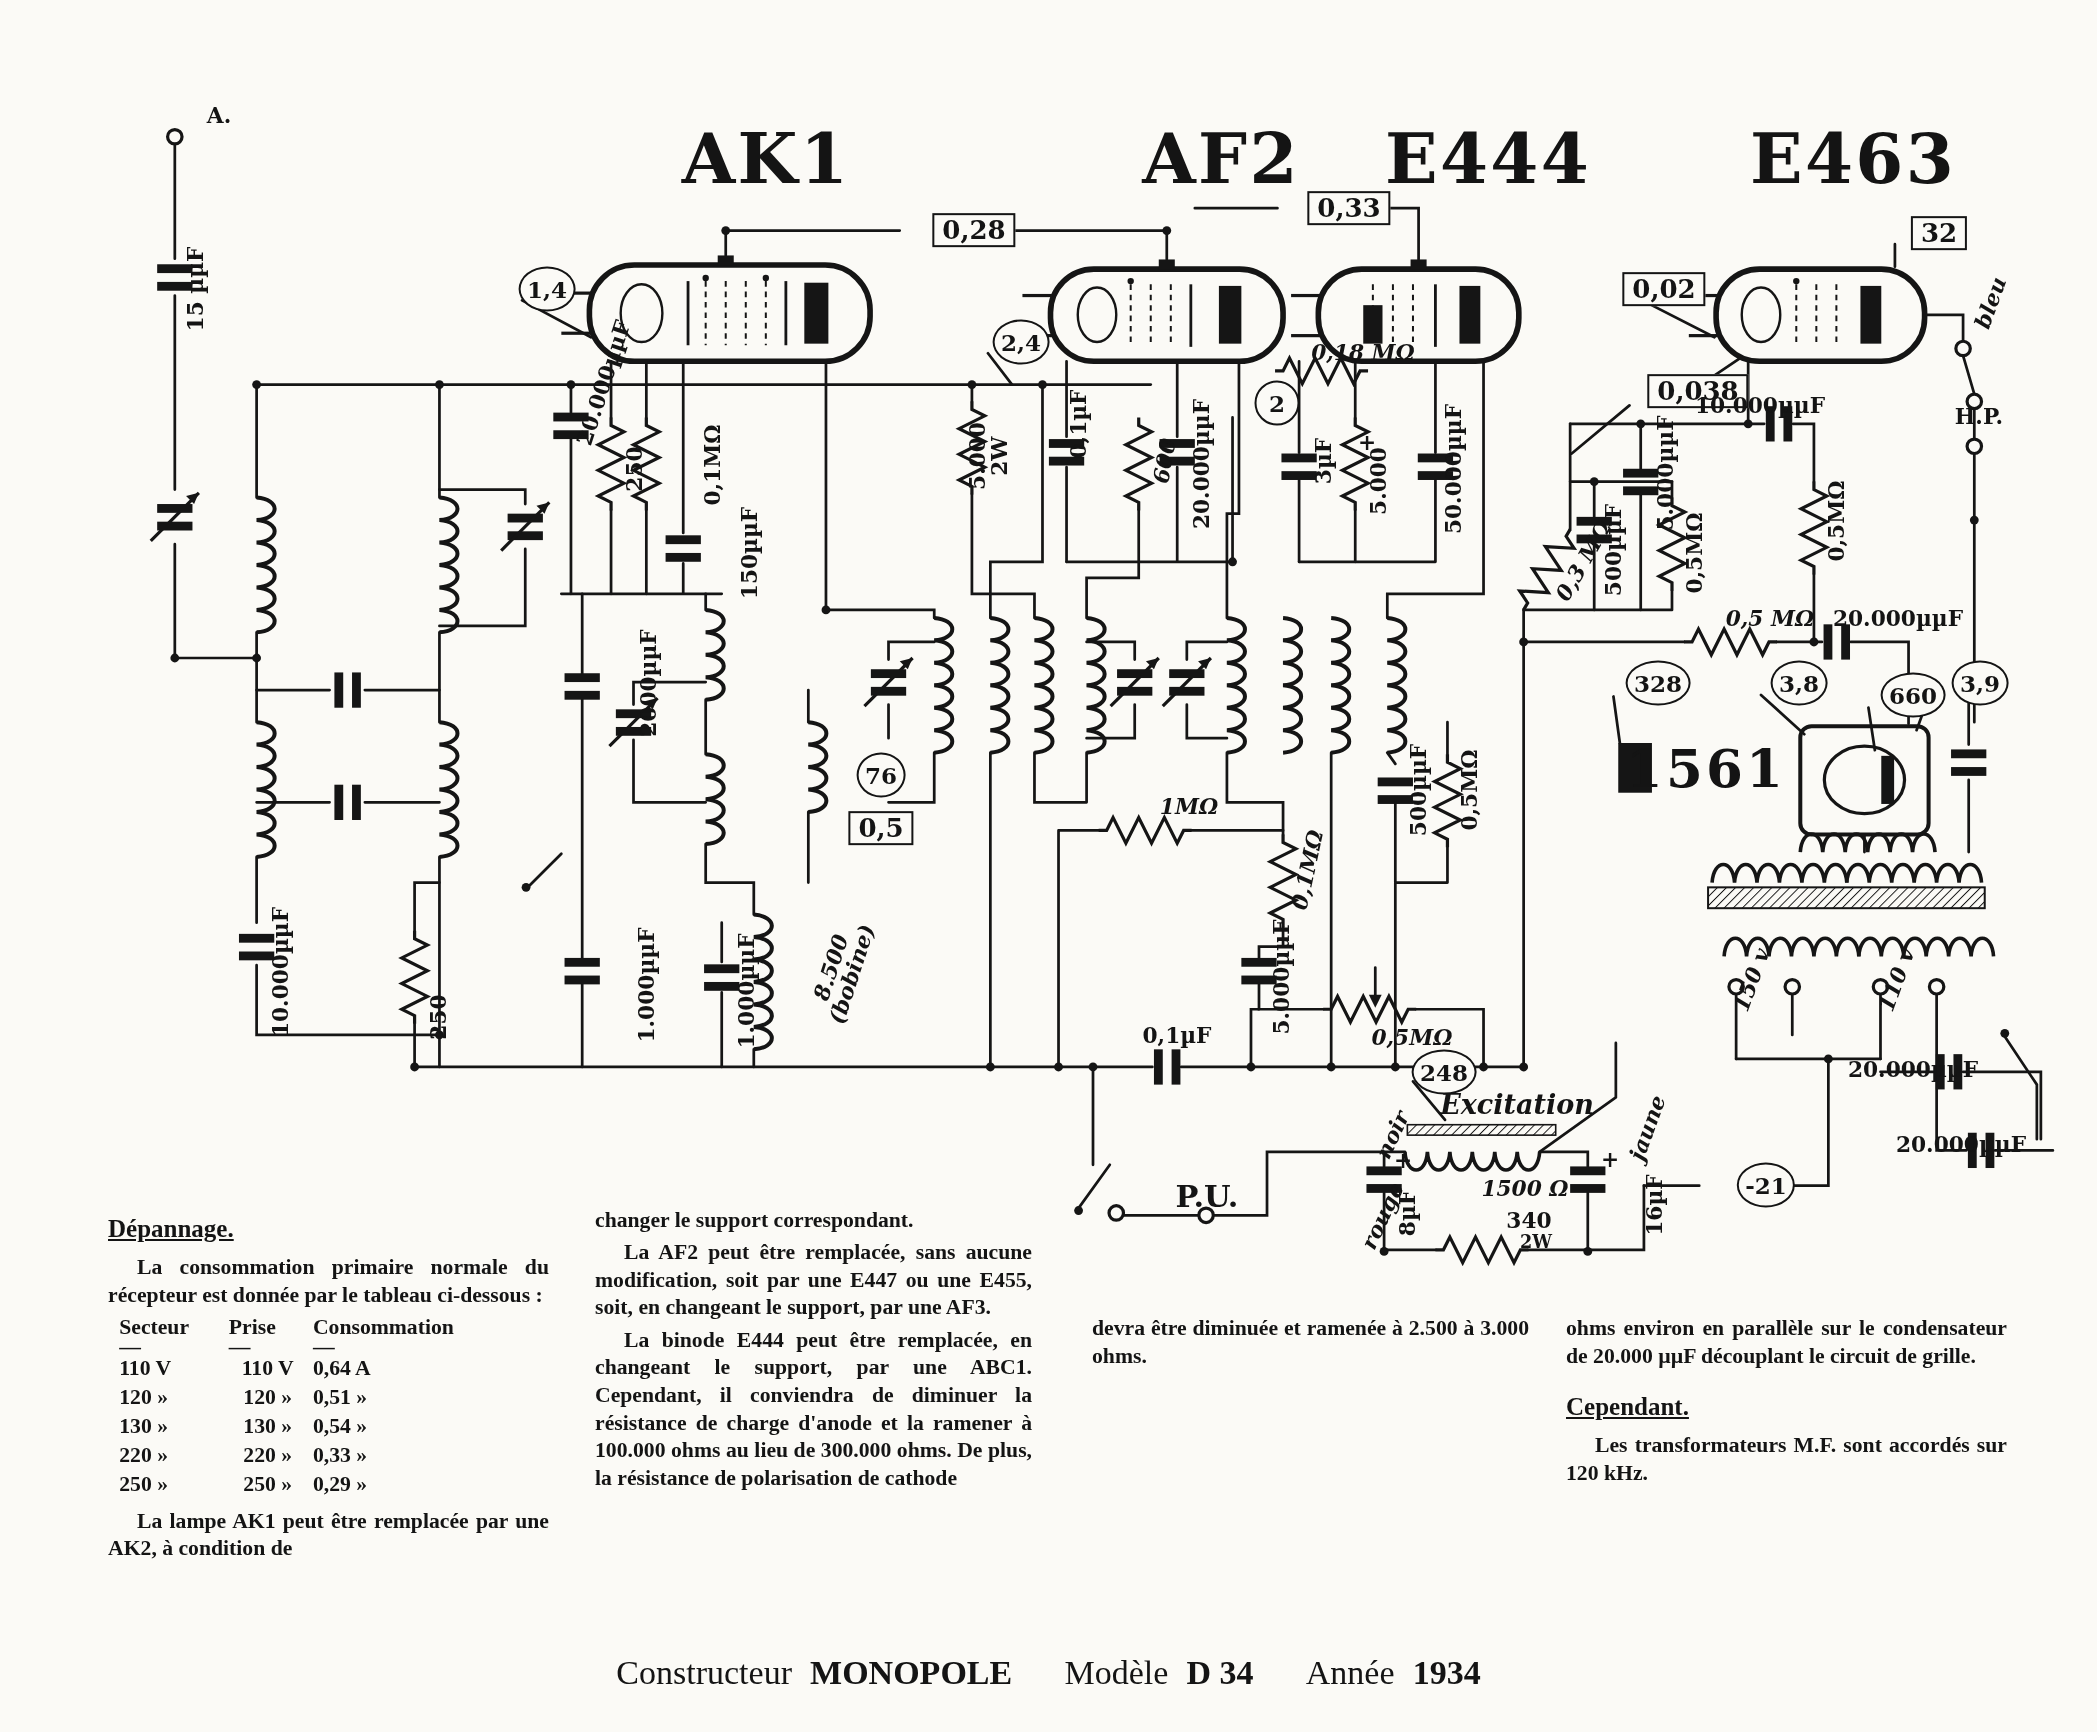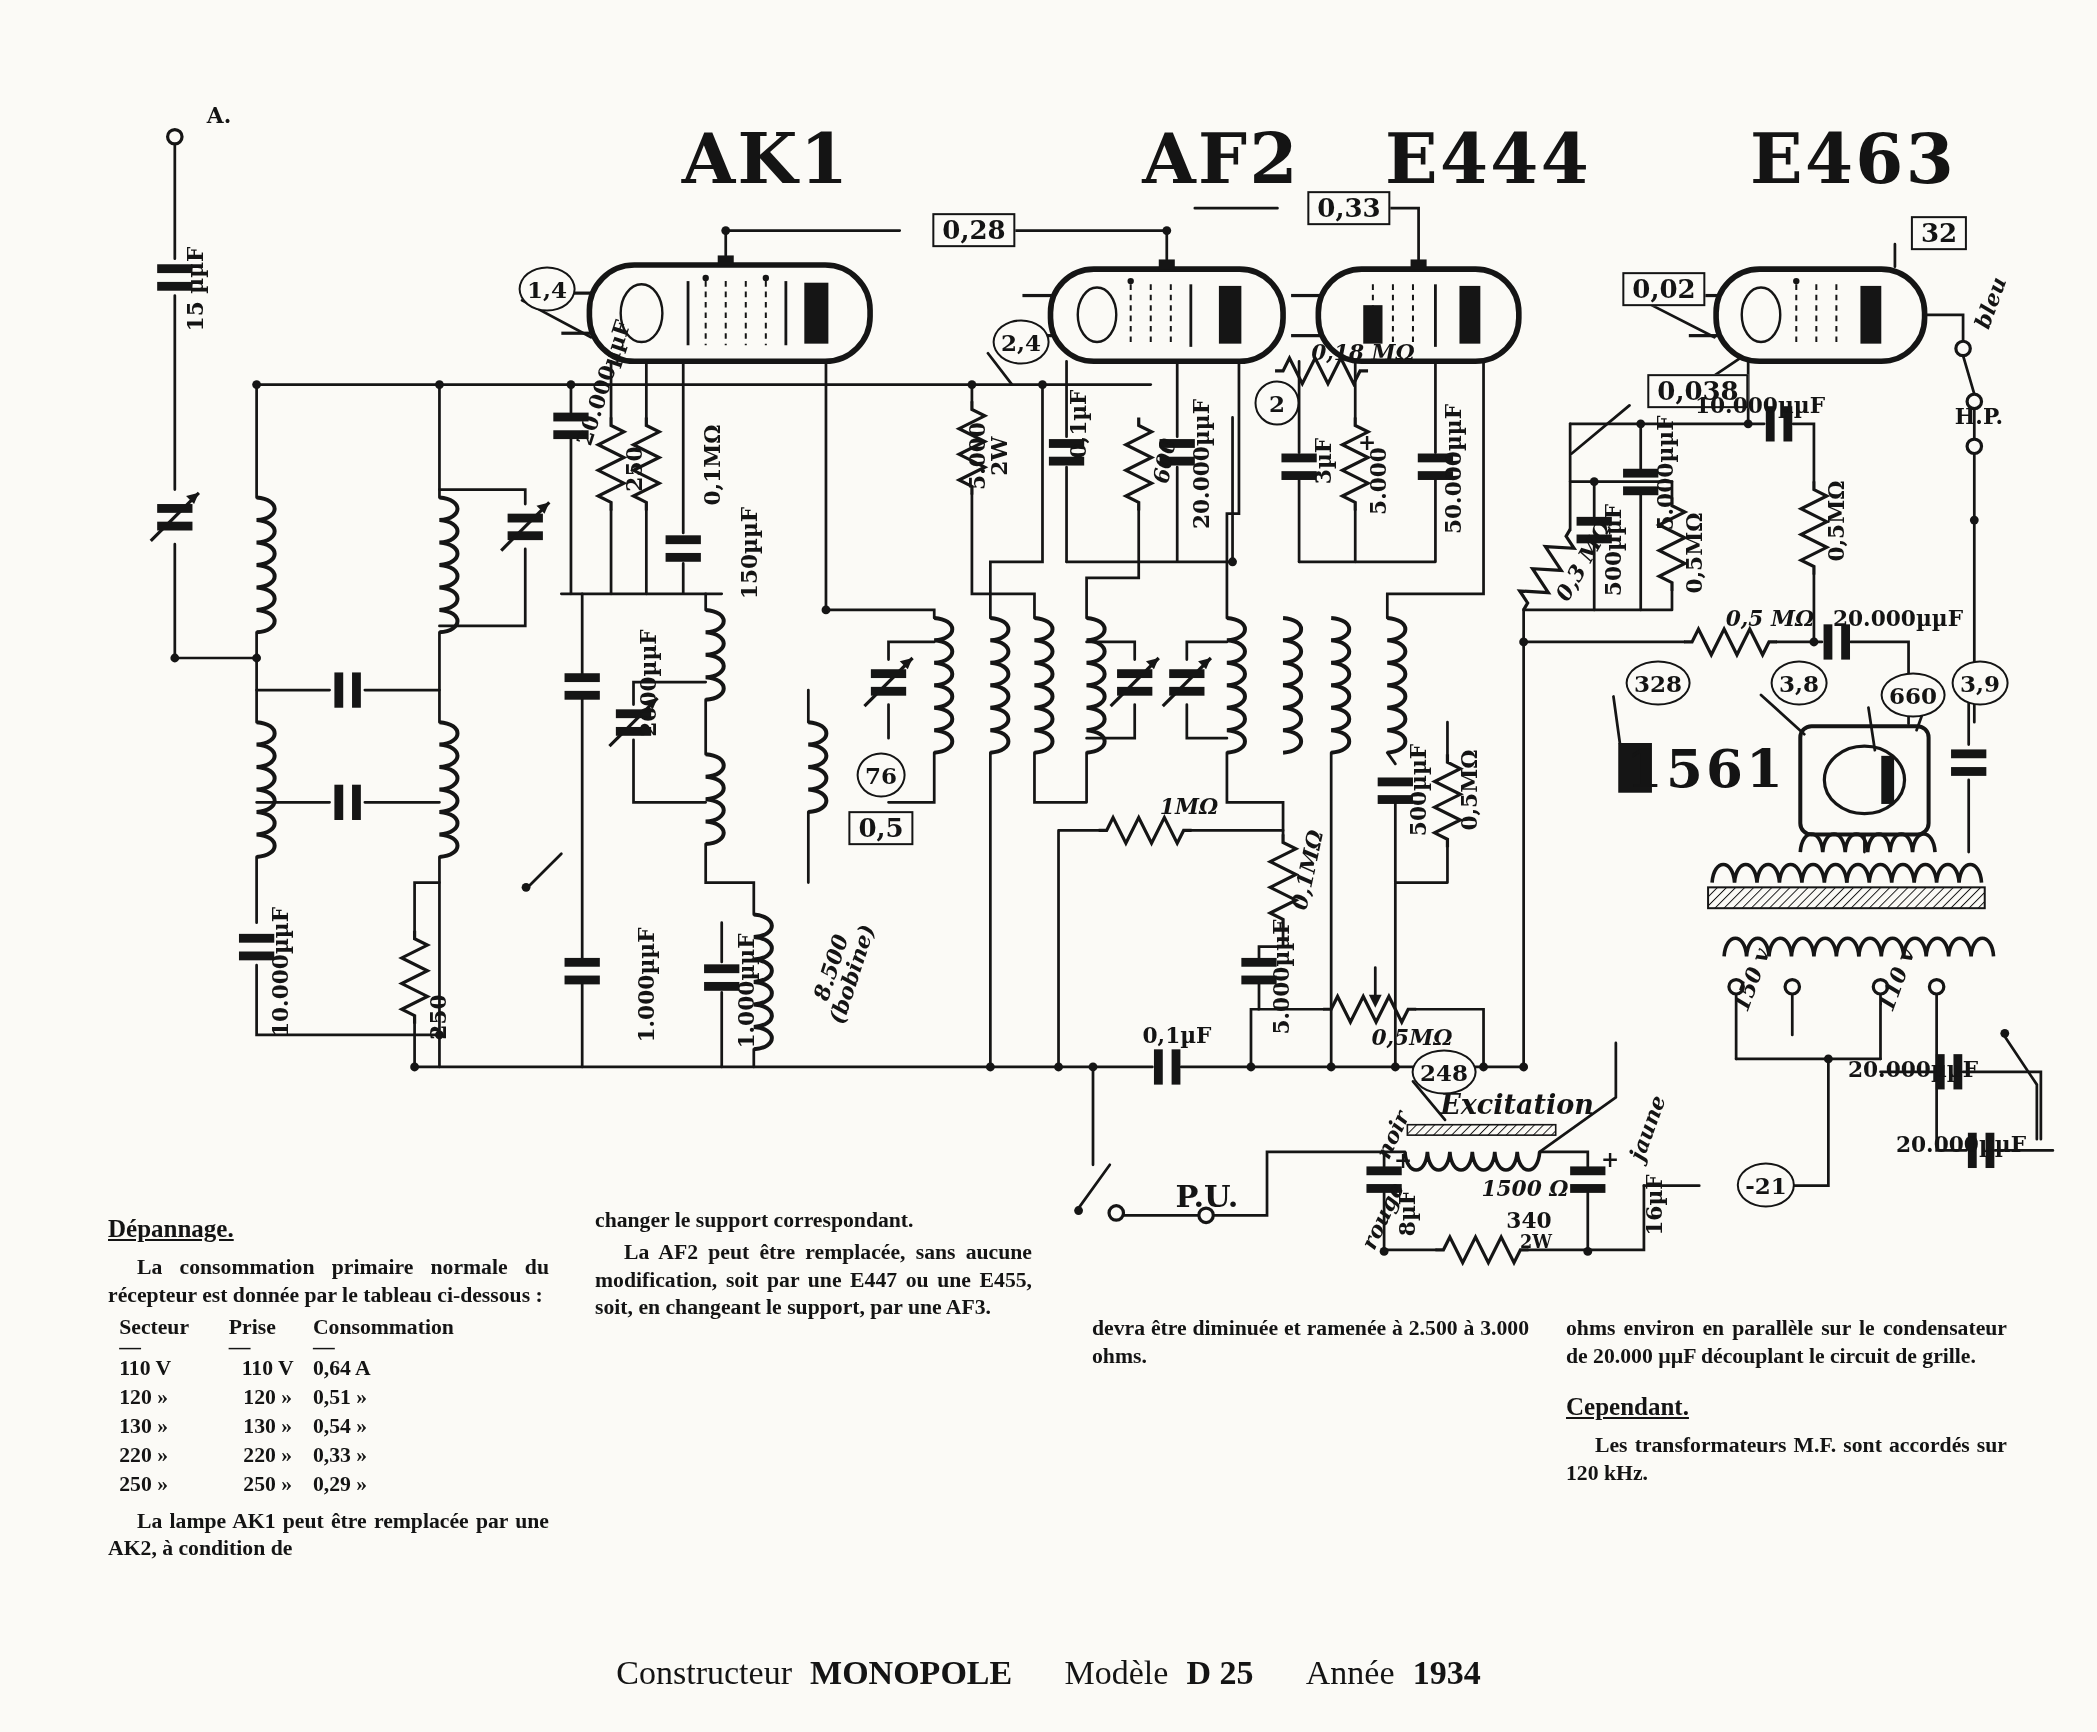--- a/index.html
+++ b/index.html
@@ -467,35 +467,36 @@
             <td>0,29 »</td>
           </tr>
         </tbody>
   </table>
   <p>La lampe AK1 peut être remplacée par une AK2, à condition de</p>
 </div>
 
 <div class="text-col" style="left:595px;top:1207px;width:437px;">
   <p class="noindent">changer le support correspondant.</p>
   <p>La AF2 peut être remplacée, sans aucune modification, soit par une E447 ou une E455, soit, en changeant le support, par une AF3.</p>
+  <p>La binode E444 peut être remplacée, en changeant le support, par une ABC1. Cependant, il conviendra de diminuer la résistance de charge d'anode et la ramener à 100.000 ohms au lieu de 300.000 ohms. De plus, la résistance de polarisation de cathode</p>
 </div>
 
 <div class="text-col" style="left:1092px;top:1315px;width:437px;">
   <p class="noindent">devra être diminuée et ramenée à 2.500 à 3.000 ohms.</p>
 </div>
 
 <div class="text-col" style="left:1566px;top:1315px;width:441px;">
   <p class="noindent">ohms environ en parallèle sur le condensateur de 20.000 µµF découplant le circuit de grille.</p>
   <div class="col-heading" style="margin-top:21px;">Cependant.</div>
   <p>Les transformateurs M.F. sont accordés sur 120 kHz.</p>
 </div>
 
 <div class="footer">
   <span>Constructeur</span>
   <span class="b">MONOPOLE</span>
   <span class="gap">Modèle</span>
-  <span class="b">D 25</span>
+  <span class="b">D 34</span>
   <span class="gap">Année</span>
   <span class="b">1934</span>
 </div>
 
 </div>
 
 
 </body></html>

